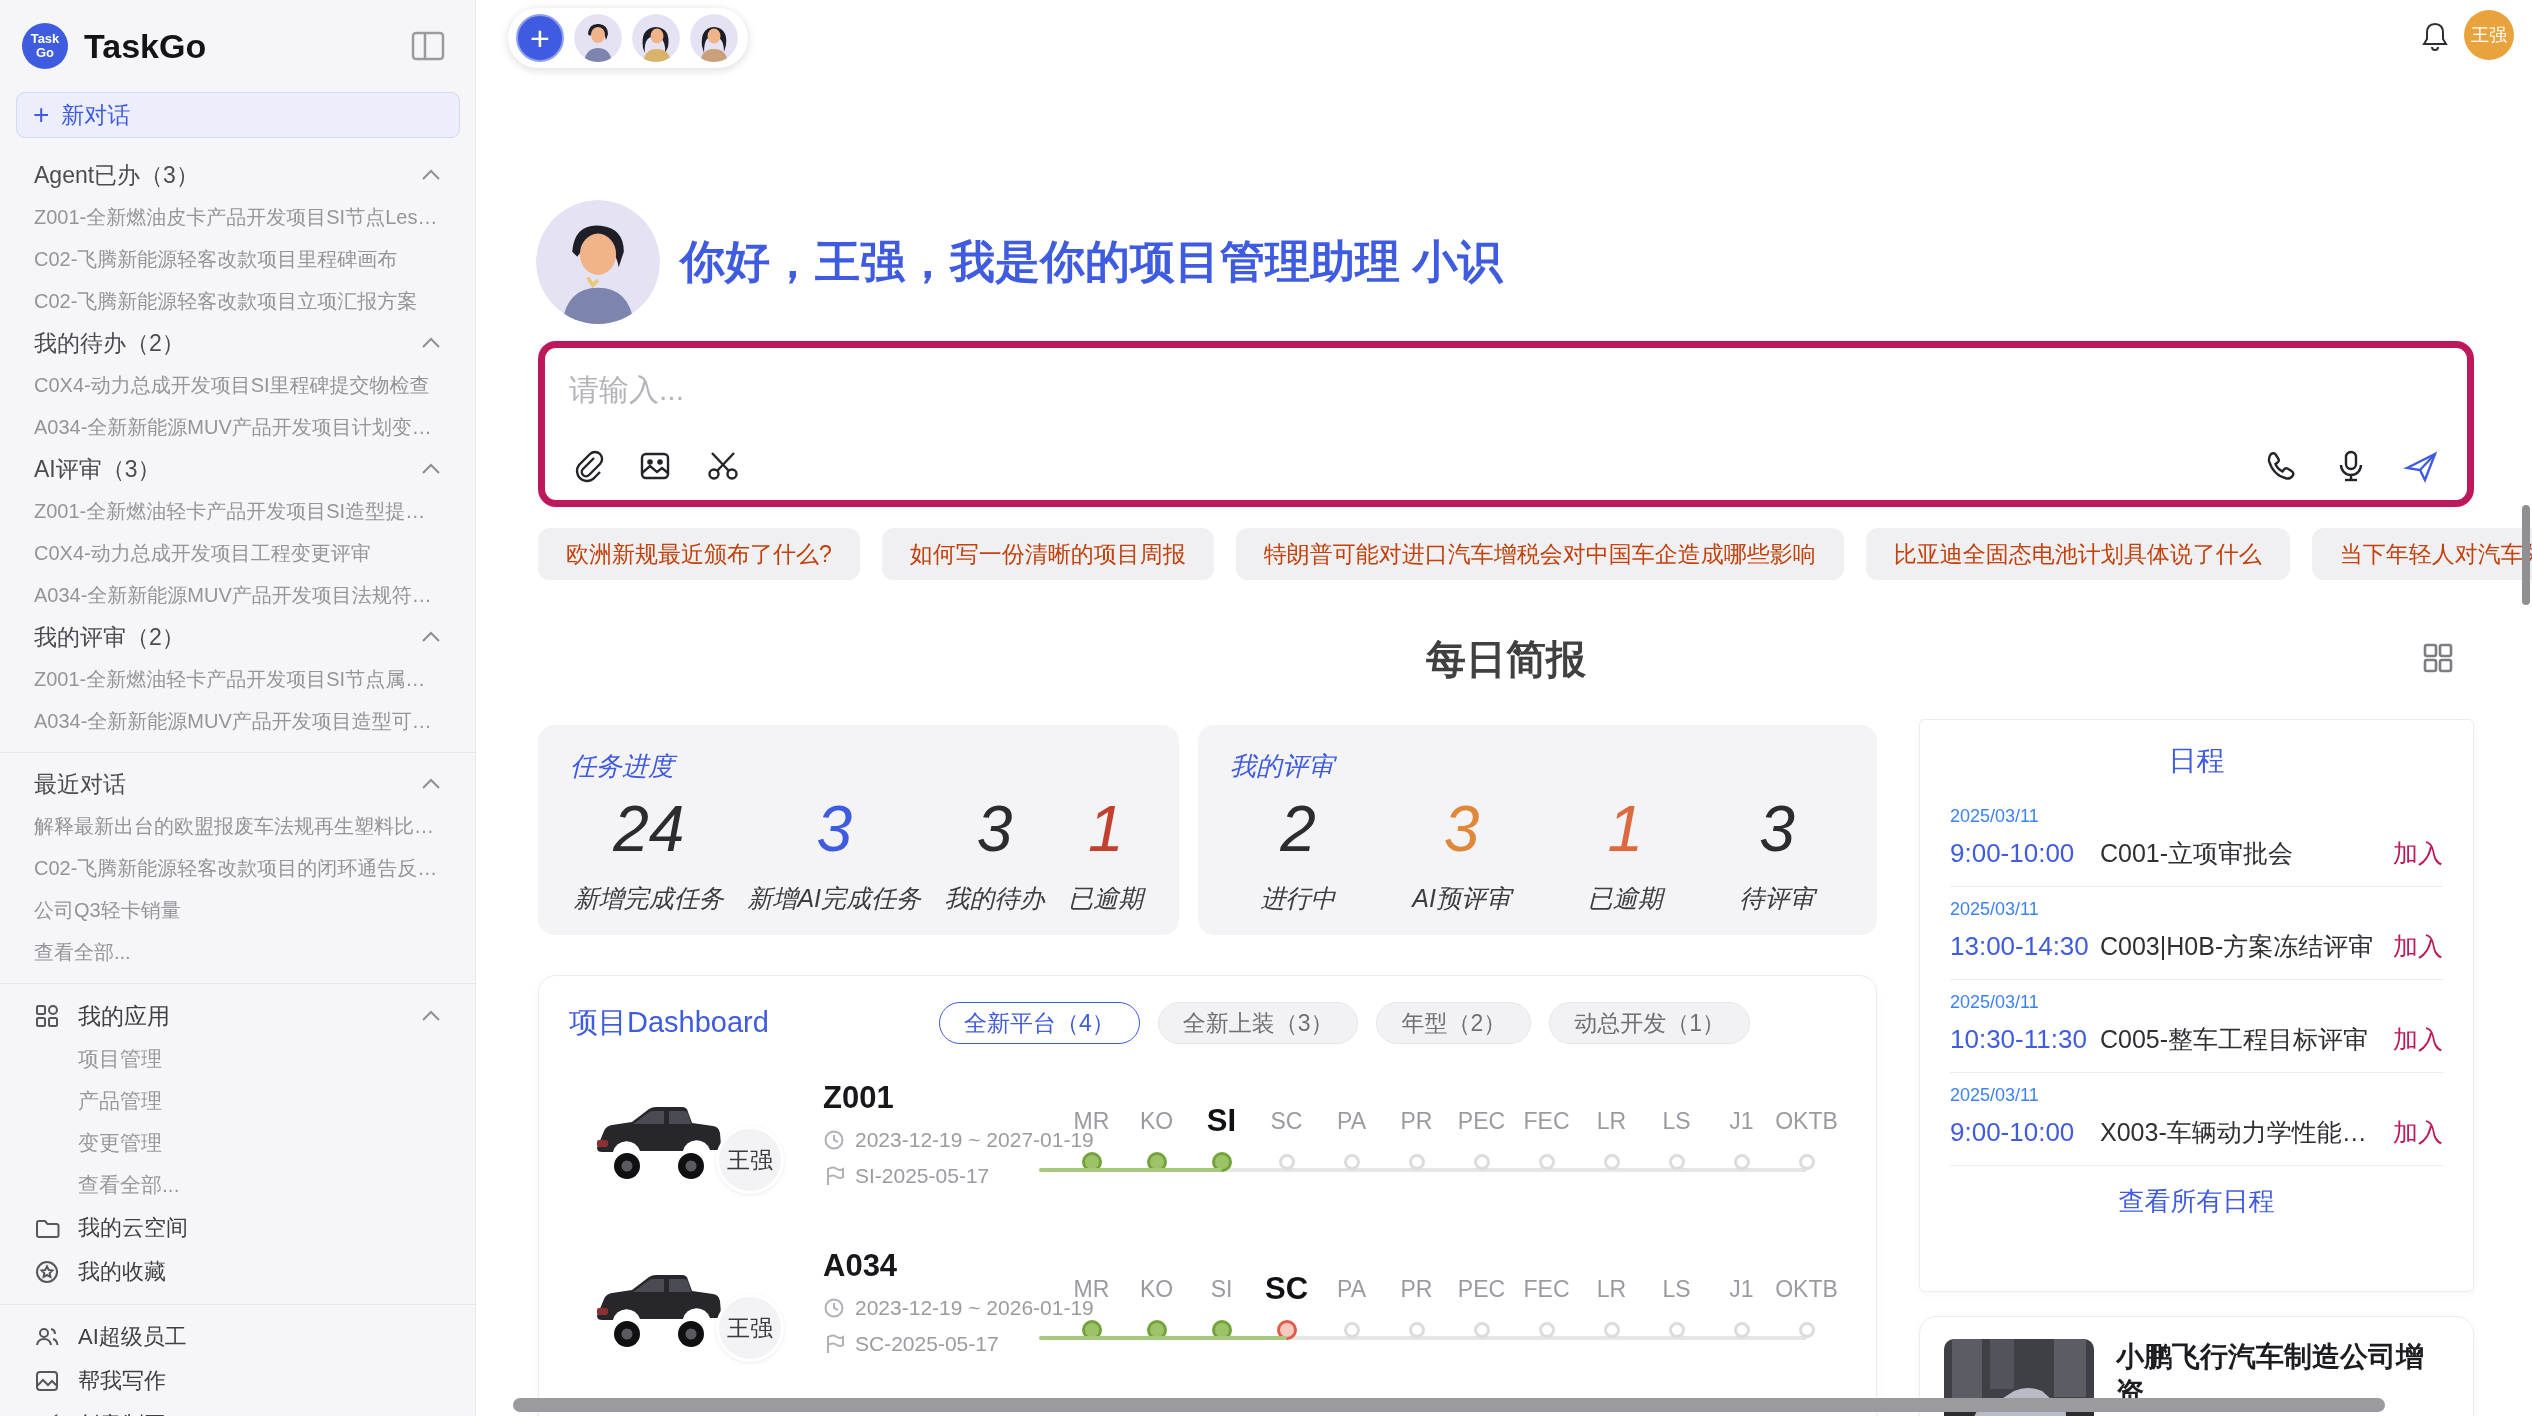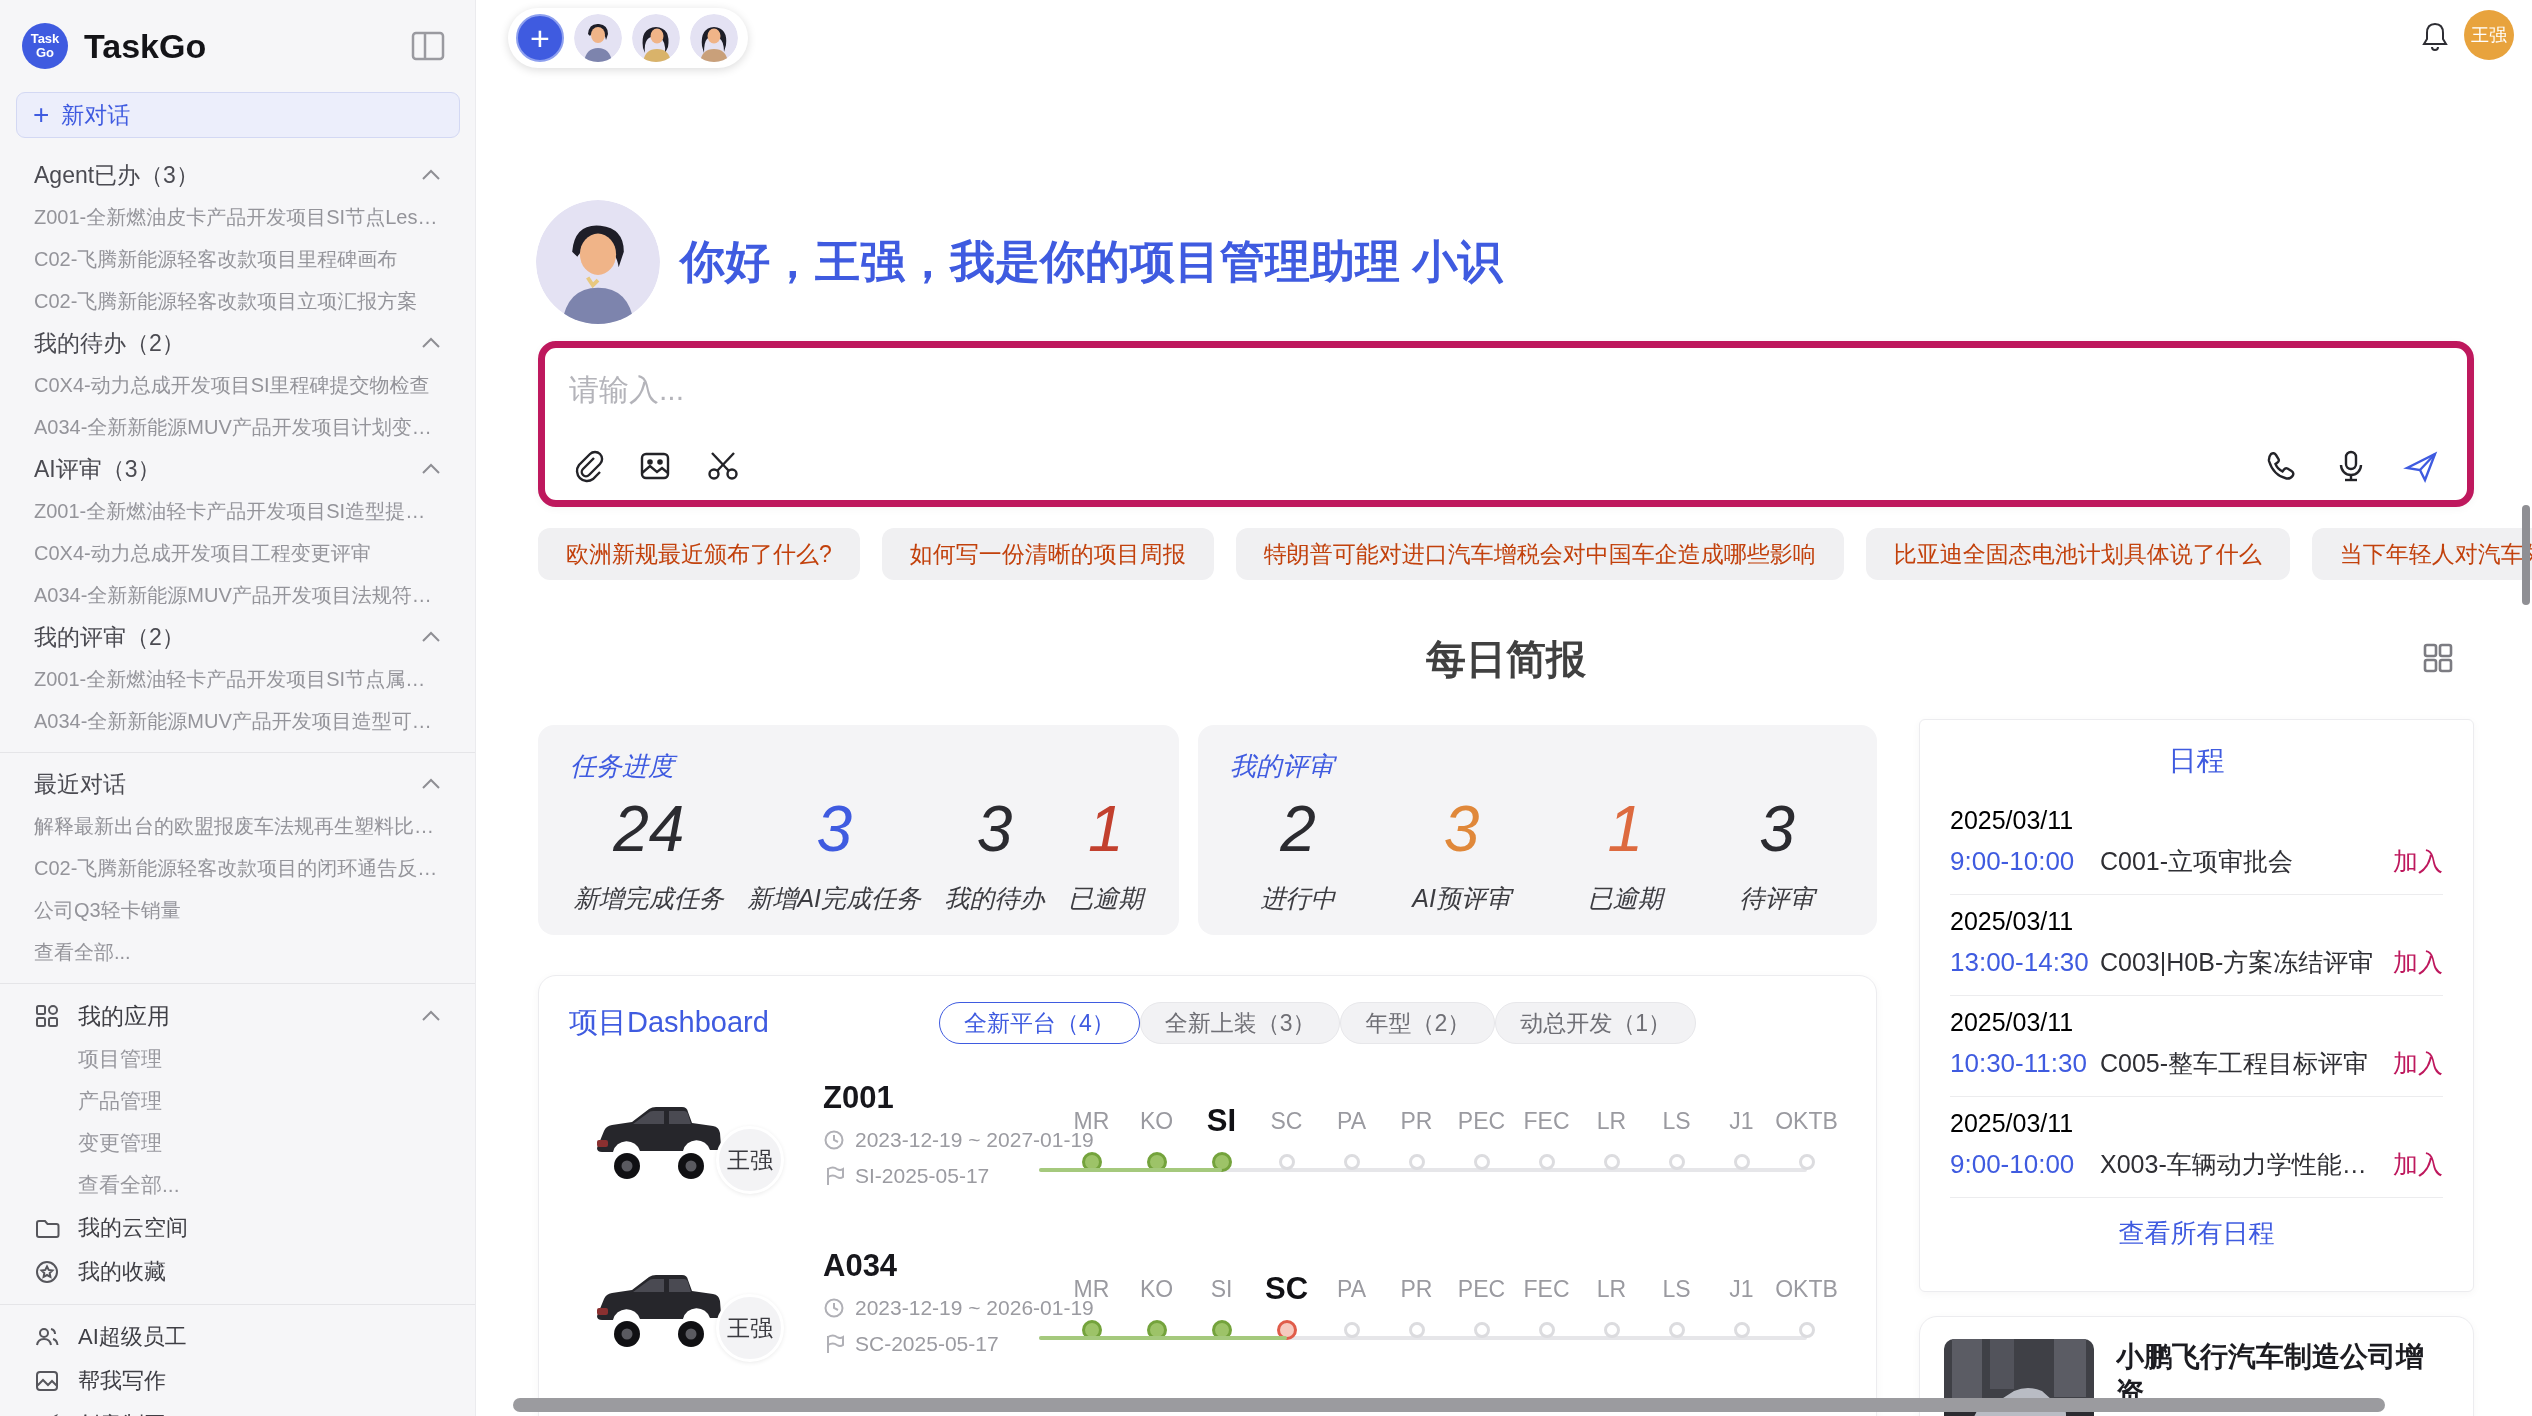--- a/index.html
+++ b/index.html
@@ -92,21 +92,21 @@
   .tone-blue { color:#3f5be0; } .tone-red { color:#c2402e; }
   .tone-orange { color:#e0883a; } .tone-orange-red { color:#dd6a3f; }
   .stat-label { font-size:25px; color:#3c3c41; margin-top:14px; }
 
   
   .dash-card { position:absolute; left:538px; top:975px; width:1339px; height:520px;
     background:#fff; border:1px solid #ececef; border-radius:18px;
     box-shadow:0 2px 8px rgba(0,0,0,.04); overflow:hidden; }
   .dash-head { display:flex; align-items:center; padding:26px 30px 0; }
   .dash-title { font-size:29px; color:#3f5be0; }
-  .dash-tabs { display:flex; margin-left:170px; }
+  .dash-tabs { display:flex; gap:18px; margin-left:170px; }
   .dtab { height:42px; line-height:40px; padding:0 24px; border-radius:21px; font-size:23px;
     background:#f2f2f4; border:1px solid #e7e7ea; color:#6f6f75; cursor:pointer;
     white-space:nowrap; }
   .dtab.active { background:#fff; border:1.5px solid #3f5be0; color:#3f5be0; }
   .proj-row { position:relative; height:158px; margin-top:10px; }
   .car { position:absolute; left:48px; top:30px; width:138px; height:100px; }
   .owner-badge { position:absolute; left:177px; top:72px; width:68px; height:68px;
     border-radius:50%; background:#f3f3f5; border:3px solid #fff;
     box-shadow:0 1px 4px rgba(0,0,0,.08); display:flex; align-items:center;
     justify-content:center; font-size:23px; color:#3a3a40; }
@@ -127,21 +127,21 @@
   .ms-line { position:absolute; left:-20px; top:70px; height:4px; width:768px;
     background:#e6e6e9; z-index:0; border-radius:2px; }
   .ms-line.green { background:#a5c97d; z-index:1; }
 
   
   .sched-card { position:absolute; left:1919px; top:719px; width:555px; height:573px;
     background:#fff; border:1px solid #ececef; border-radius:6px;
     box-shadow:0 2px 8px rgba(0,0,0,.04); padding:22px 30px 0; }
   .sched-title { text-align:center; font-size:28px; color:#3f5be0; margin-bottom:14px; }
   .sch-item { padding:12px 0 16px; }
-  .sch-date { font-size:25px; color:#000000; }
+  .sch-date { font-size:18px; color:#3b82f6; }
   .sch-row { display:flex; align-items:center; margin-top:10px; }
   .sch-time { width:150px; font-size:26px; color:#3f5be0; }
   .sch-name { flex:1; font-size:25px; color:#2f2f34; white-space:nowrap; overflow:hidden;
     text-overflow:ellipsis; padding-right:10px; }
   .sch-join { font-size:25px; color:#be185d; cursor:pointer; }
   .sch-div { height:1px; background:#ececee; }
   .sched-all { text-align:center; font-size:26px; color:#3f5be0; padding:18px 0;
     cursor:pointer; }
 
   

